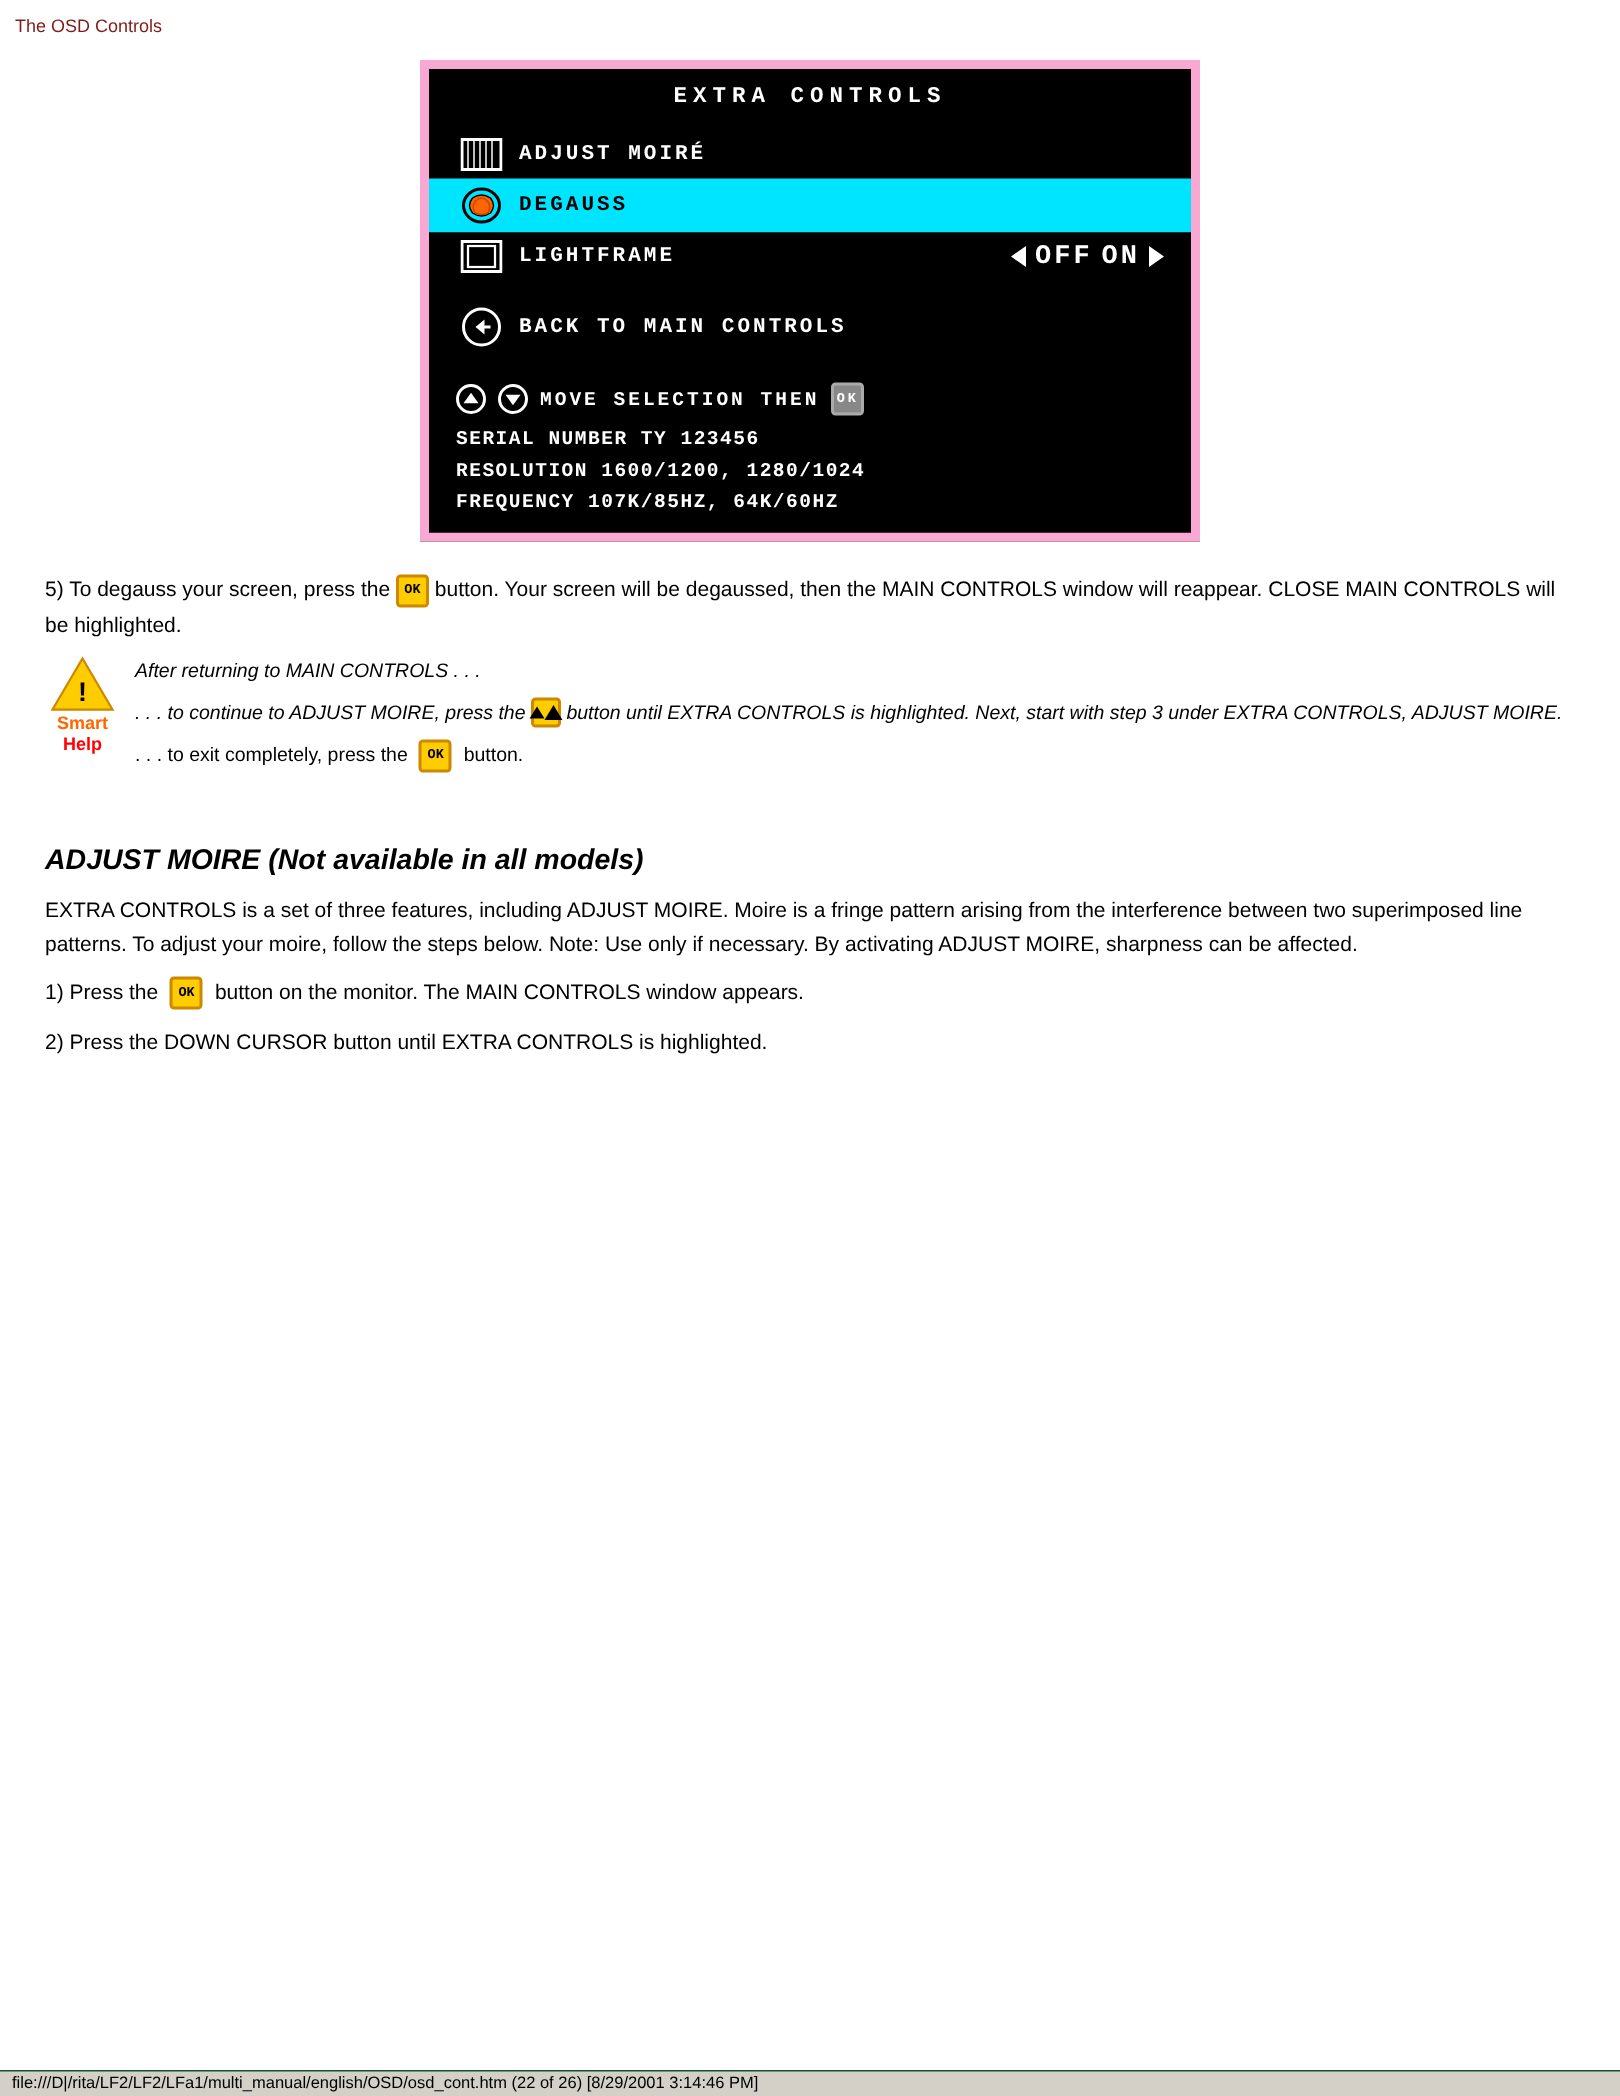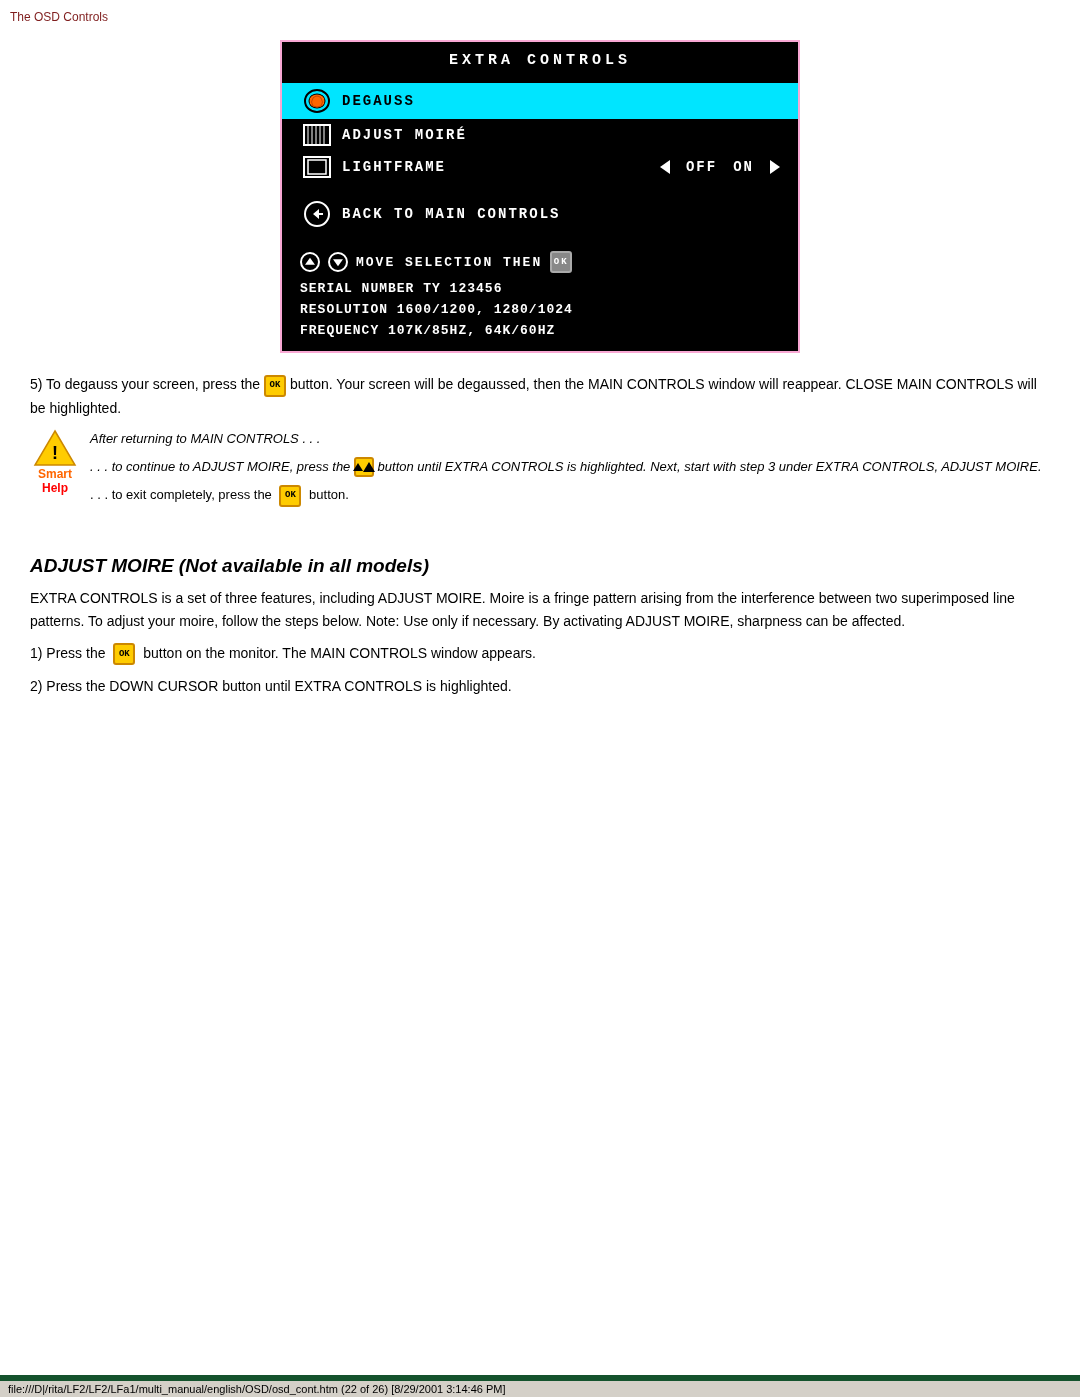--- a/index.html
+++ b/index.html
@@ -16,21 +16,21 @@
       font-size: 12px;
       color: #7f1d1d;
       padding: 2px 10px 6px 10px;
     }
     #main-content {
       padding: 0 30px;
     }
 
     
     .osd-box {
-      border: 2px solid #f9a8d4;
+      border: 6px solid #f9a8d4;
       background: #000;
       color: #fff;
       width: 520px;
       margin: 10px auto 20px auto;
       font-family: 'Courier New', monospace;
     }
     .osd-title-row {
       background: #000;
       text-align: center;
       padding: 10px 0 6px 0;
@@ -60,22 +60,22 @@
       justify-content: center;
       margin-right: 8px;
       flex-shrink: 0;
     }
     .osd-row .label {
       flex: 1;
     }
     .osd-row .options {
       display: flex;
       align-items: center;
-      gap: 16px;
-      font-size: 14px;
+      gap: 6px;
+      font-size: 18px;
     }
     .osd-divider {
       height: 8px;
       background: #000;
     }
     .osd-bottom {
       background: #000;
       color: #fff;
       padding: 6px 18px 10px 18px;
       font-family: 'Courier New', monospace;
@@ -179,21 +179,21 @@
       margin: 24px 0 10px 0;
     }
 
     
     #status-bar {
       position: fixed;
       bottom: 0;
       left: 0;
       width: 1080px;
       background: #d4d0c8;
-      border-top: 6px solid #14532d;
+      border-top: 1px solid #14532d;
       font-size: 11px;
       padding: 2px 8px;
       color: #000;
     }
     .circle-nav {
       display: inline-block;
       width: 20px; height: 20px;
       border-radius: 50%;
       border: 2px solid #fff;
       vertical-align: middle;
@@ -242,44 +242,44 @@
 </div>
 
 <div id="main-content">
 
   
   <div class="osd-box">
     <div class="osd-title-row">
       <span>EXTRA CONTROLS</span>
     </div>
     <div class="osd-divider"></div>
-
-    <div class="osd-row highlighted">
-      <span class="icon">
-        <svg width="28" height="26" viewBox="0 0 28 26">
-          <ellipse cx="14" cy="13" rx="12" ry="11" fill="none" stroke="#000" stroke-width="2"></ellipse>
-          <path d="M8,8 Q14,4 20,8 Q24,13 20,18 Q14,22 8,18 Q4,13 8,8Z" fill="#ff6600" stroke="#000" stroke-width="1"></path>
-          <path d="M10,10 Q14,6 18,10 Q21,14 18,18 Q14,20 10,18 Q7,14 10,10Z" fill="none" stroke="#cc4400" stroke-width="1"></path>
-        </svg>
-      </span>
-      <span class="label">DEGAUSS</span>
-    </div>
 
     <div class="osd-row">
       <span class="icon">
         <svg width="28" height="22" viewBox="0 0 28 22">
           <rect x="1" y="1" width="26" height="20" fill="none" stroke="white" stroke-width="2"></rect>
           <line x1="5" y1="1" x2="5" y2="21" stroke="white" stroke-width="1"></line>
           <line x1="9" y1="1" x2="9" y2="21" stroke="white" stroke-width="1"></line>
           <line x1="13" y1="1" x2="13" y2="21" stroke="white" stroke-width="1"></line>
           <line x1="17" y1="1" x2="17" y2="21" stroke="white" stroke-width="1"></line>
           <line x1="21" y1="1" x2="21" y2="21" stroke="white" stroke-width="1"></line>
         </svg>
       </span>
       <span class="label">ADJUST MOIRÉ</span>
+    </div>
+
+    <div class="osd-row highlighted">
+      <span class="icon">
+        <svg width="28" height="26" viewBox="0 0 28 26">
+          <ellipse cx="14" cy="13" rx="12" ry="11" fill="none" stroke="#000" stroke-width="2"></ellipse>
+          <path d="M8,8 Q14,4 20,8 Q24,13 20,18 Q14,22 8,18 Q4,13 8,8Z" fill="#ff6600" stroke="#000" stroke-width="1"></path>
+          <path d="M10,10 Q14,6 18,10 Q21,14 18,18 Q14,20 10,18 Q7,14 10,10Z" fill="none" stroke="#cc4400" stroke-width="1"></path>
+        </svg>
+      </span>
+      <span class="label">DEGAUSS</span>
     </div>
 
     <div class="osd-row">
       <span class="icon">
         <svg width="28" height="22" viewBox="0 0 28 22">
           <rect x="1" y="1" width="26" height="20" fill="none" stroke="white" stroke-width="2"></rect>
           <rect x="5" y="4" width="18" height="14" fill="none" stroke="white" stroke-width="1.5"></rect>
         </svg>
       </span>
       <span class="label">LIGHTFRAME</span>

